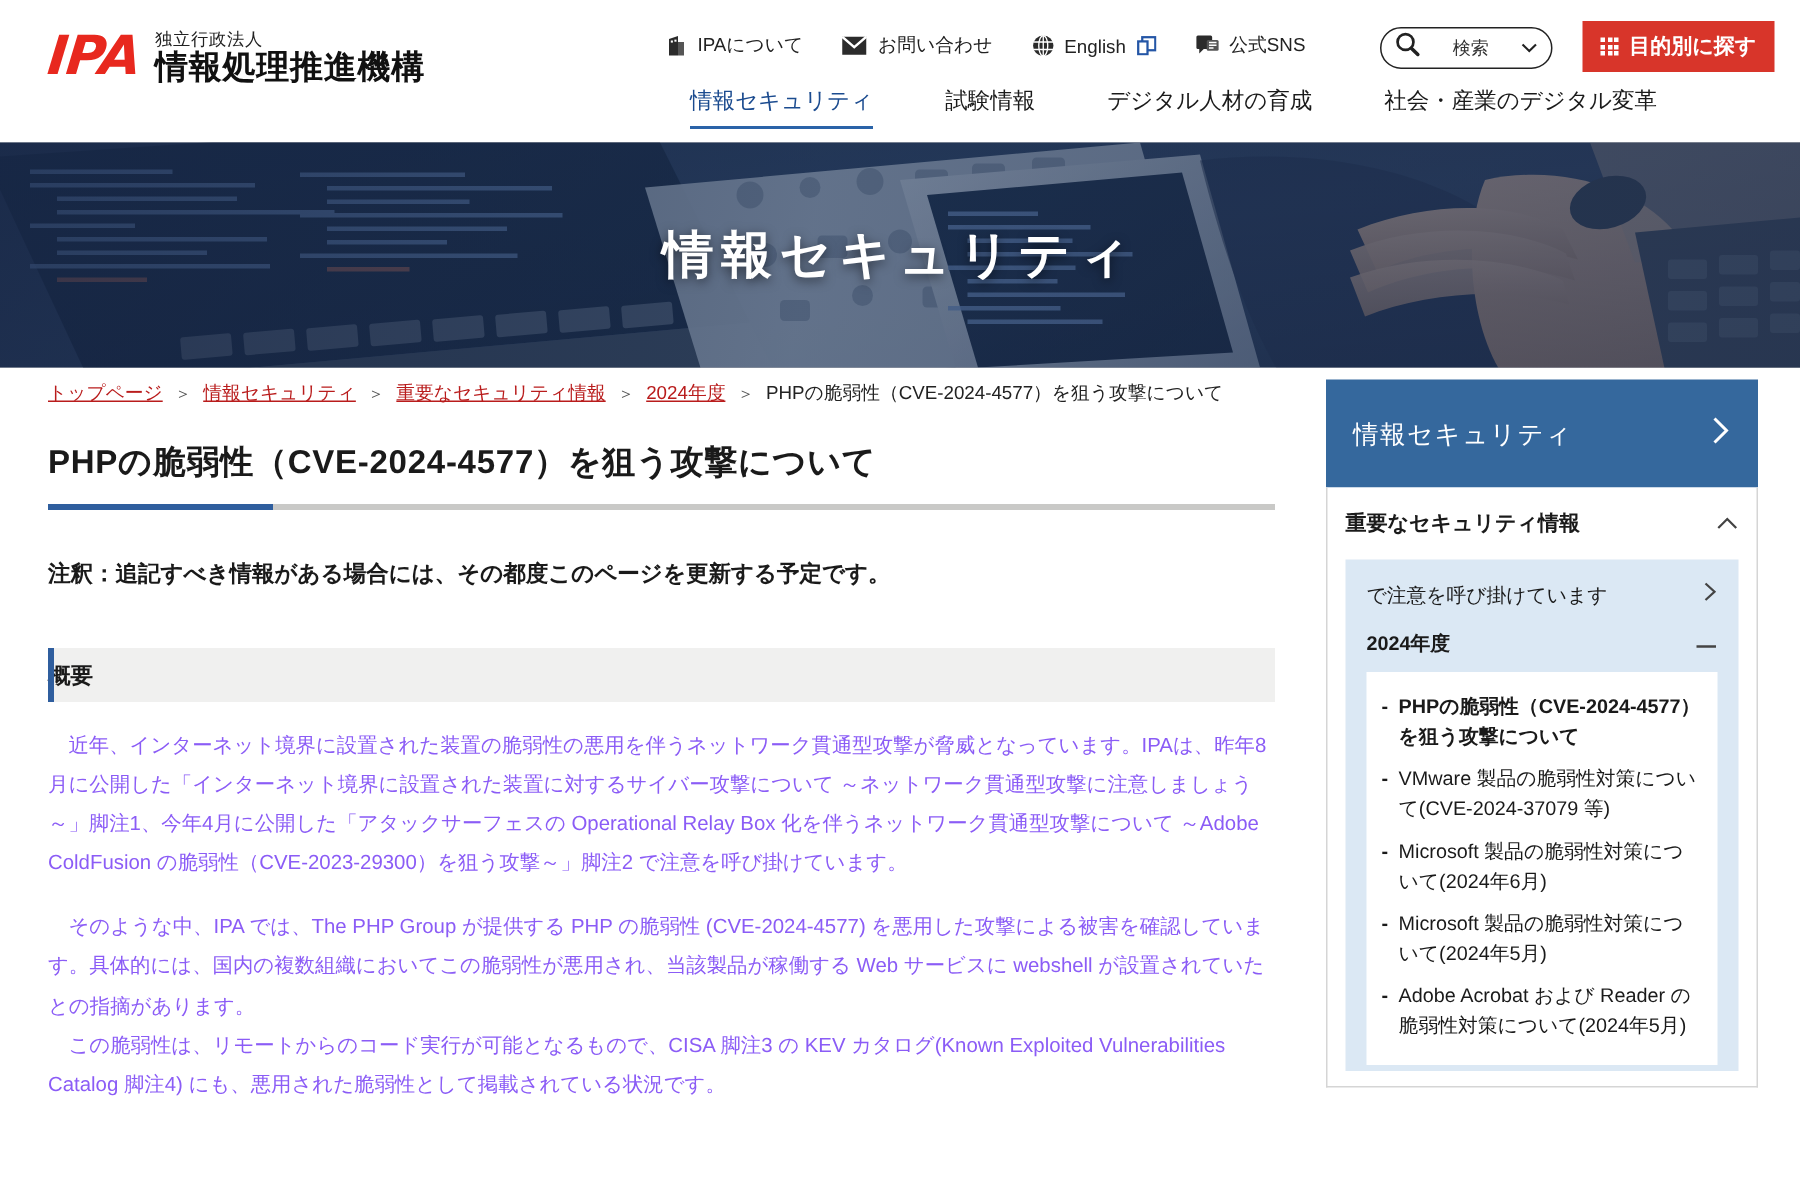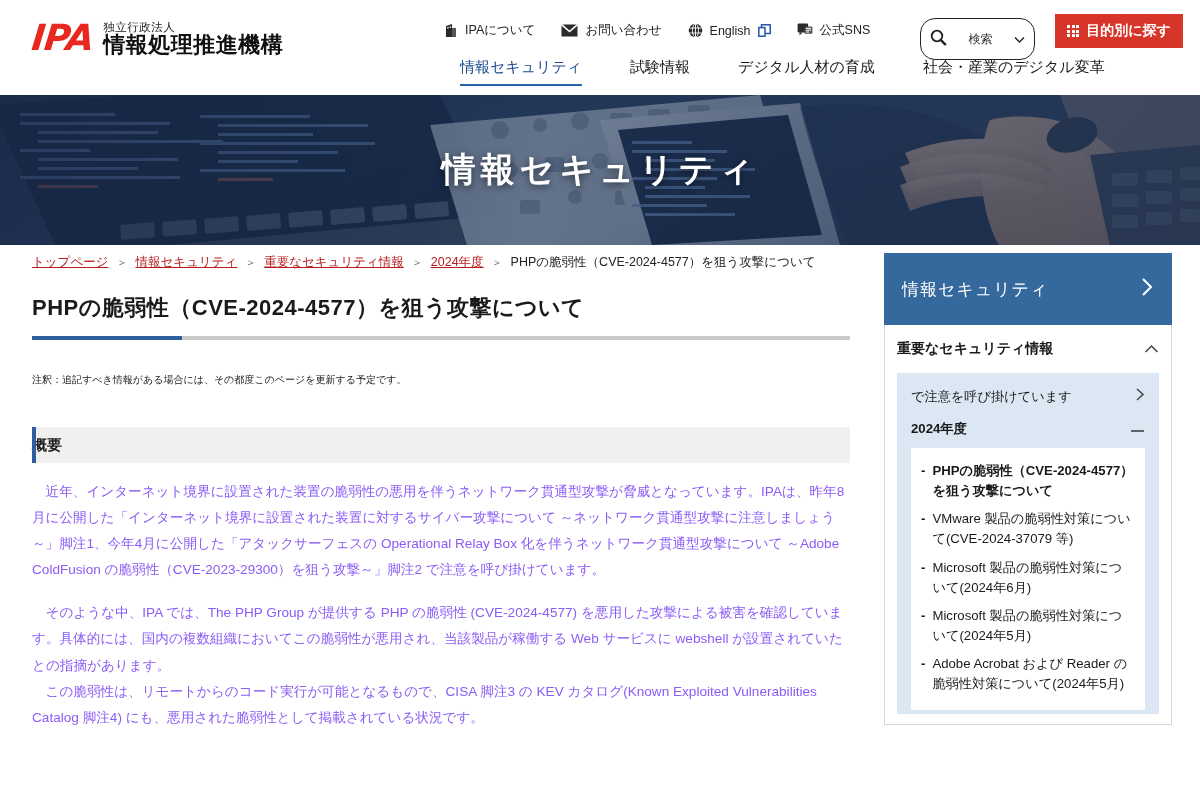--- a/index.html
+++ b/index.html
@@ -19,21 +19,21 @@
   }
   .logo-text { display: flex; flex-direction: column; line-height: 1.05; }
   .logo-sub { font-size: 11.5px; color: #222; letter-spacing: 0.5px; }
   .logo-main { font-size: 22px; font-weight: bold; color: #111; letter-spacing: 0.5px; }
 
   .util-nav { position: absolute; top: 22px; left: 444px; display: flex; align-items: center; gap: 26px; }
   .util-item { display: flex; align-items: center; gap: 7px; font-size: 12.5px; color: #222; cursor: pointer; white-space: nowrap; }
   .util-item svg { display: block; }
 
   .search-pill {
-    position: absolute; top: 18px; left: 920px; width: 115px; height: 42px;
+    position: absolute; top: 18px; left: 920px; width: 115px; height: 28px;
     border: 1.4px solid #222; border-radius: 15px;
     display: flex; align-items: center; gap: 5px; padding: 0 9px; background: #fff; cursor: pointer;
   }
   .search-pill .sp-label { font-size: 12px; color: #333; flex: 1; text-align: center; }
 
   .btn-purpose {
     position: absolute; top: 14px; left: 1055px; width: 128px; height: 34px;
     background: #d8352a; color: #fff; display: flex; align-items: center; justify-content: center; gap: 7px;
     font-size: 14px; font-weight: bold; cursor: pointer;
   }
@@ -60,21 +60,21 @@
   .breadcrumb { position: absolute; left: 32px; top: 9px; display: flex; align-items: center; gap: 8px; font-size: 12.5px; color: #222; white-space: nowrap; }
   .crumb-link { color: #b91c1c; text-decoration: underline; cursor: pointer; }
   .crumb-sep { color: #555; font-size: 11px; }
   .crumb-current { color: #222; }
 
   .main-col { position: absolute; left: 32px; top: 48px; width: 818px; }
   .page-title { font-size: 22px; font-weight: bold; color: #1a1a1a; letter-spacing: 0.5px; }
   .title-rule { margin-top: 13px; height: 4px; background: #c9c9c7; position: relative; }
   .title-rule::before { content: ""; position: absolute; left: 0; top: 0; height: 4px; width: 150px; background: #2f5e9e; }
   .updated { margin-top: 22px; text-align: right; font-size: 13px; color: #1a1a1a; }
-  .note { margin-top: 33px; font-size: 10px; color: #1a1a1a; }
+  .note { margin-top: 33px; font-size: 15px; color: #1a1a1a; font-weight: bold; }
 
   .sec-head {
     margin-top: 40px; height: 36px; background: #f0f0ef; display: flex; align-items: center;
     position: relative;
   }
   .sec-head::before { content: ""; position: absolute; left: 0; top: 0; bottom: 0; width: 4px; background: #2f5e9e; }
   .sec-head span { font-size: 15px; font-weight: bold; color: #1a1a1a; }
 
   .para { font-size: 13.6px; line-height: 1.92; color: #8b5cf6; text-indent: 1em; }
   .para.p1 { margin-top: 16px; }

